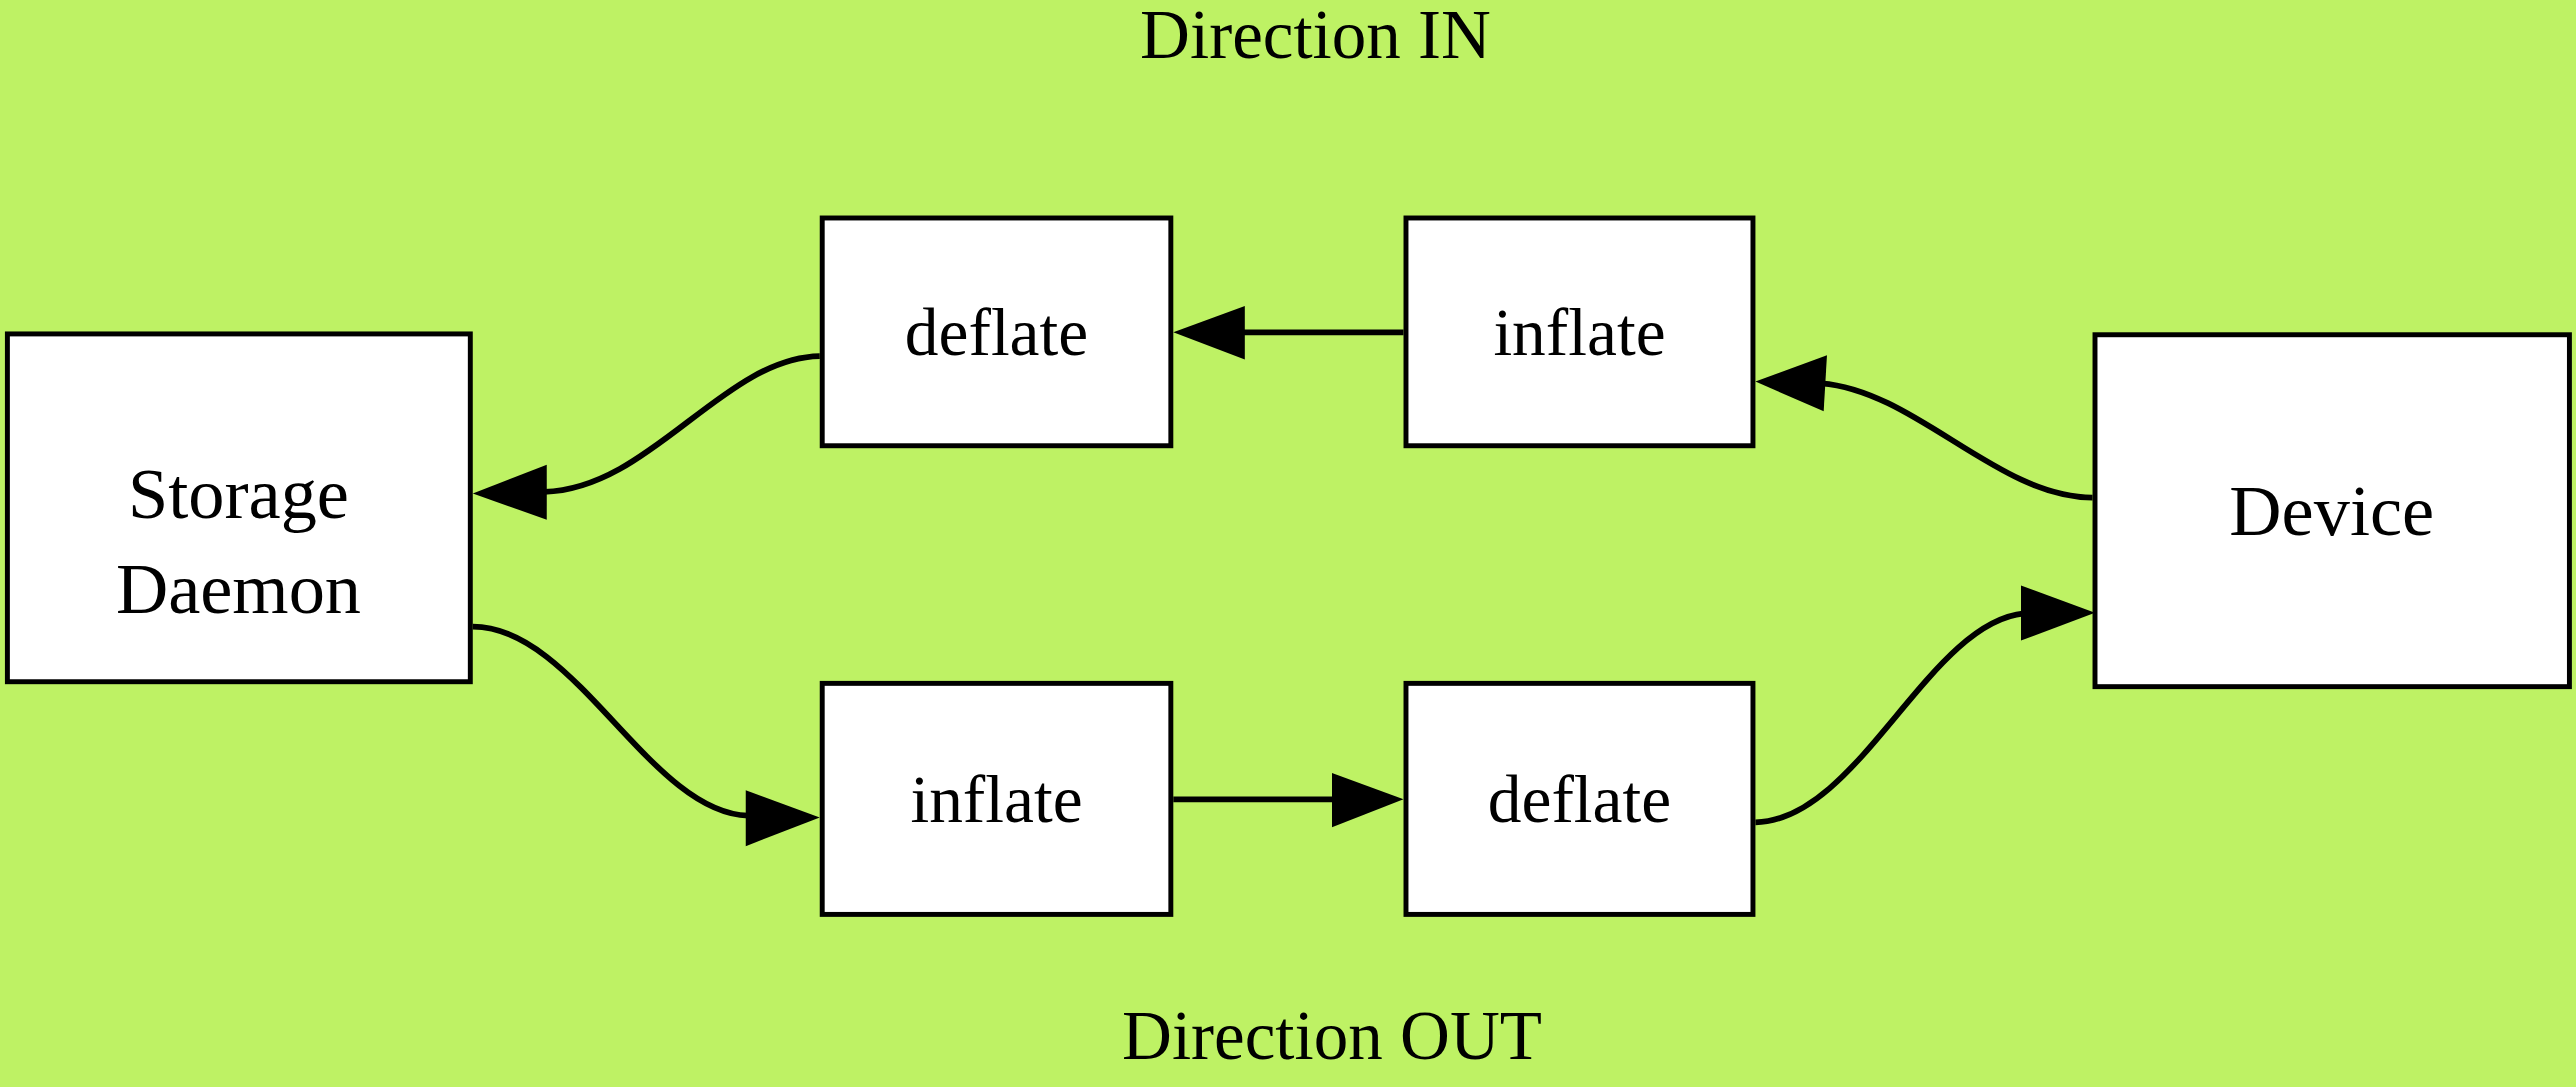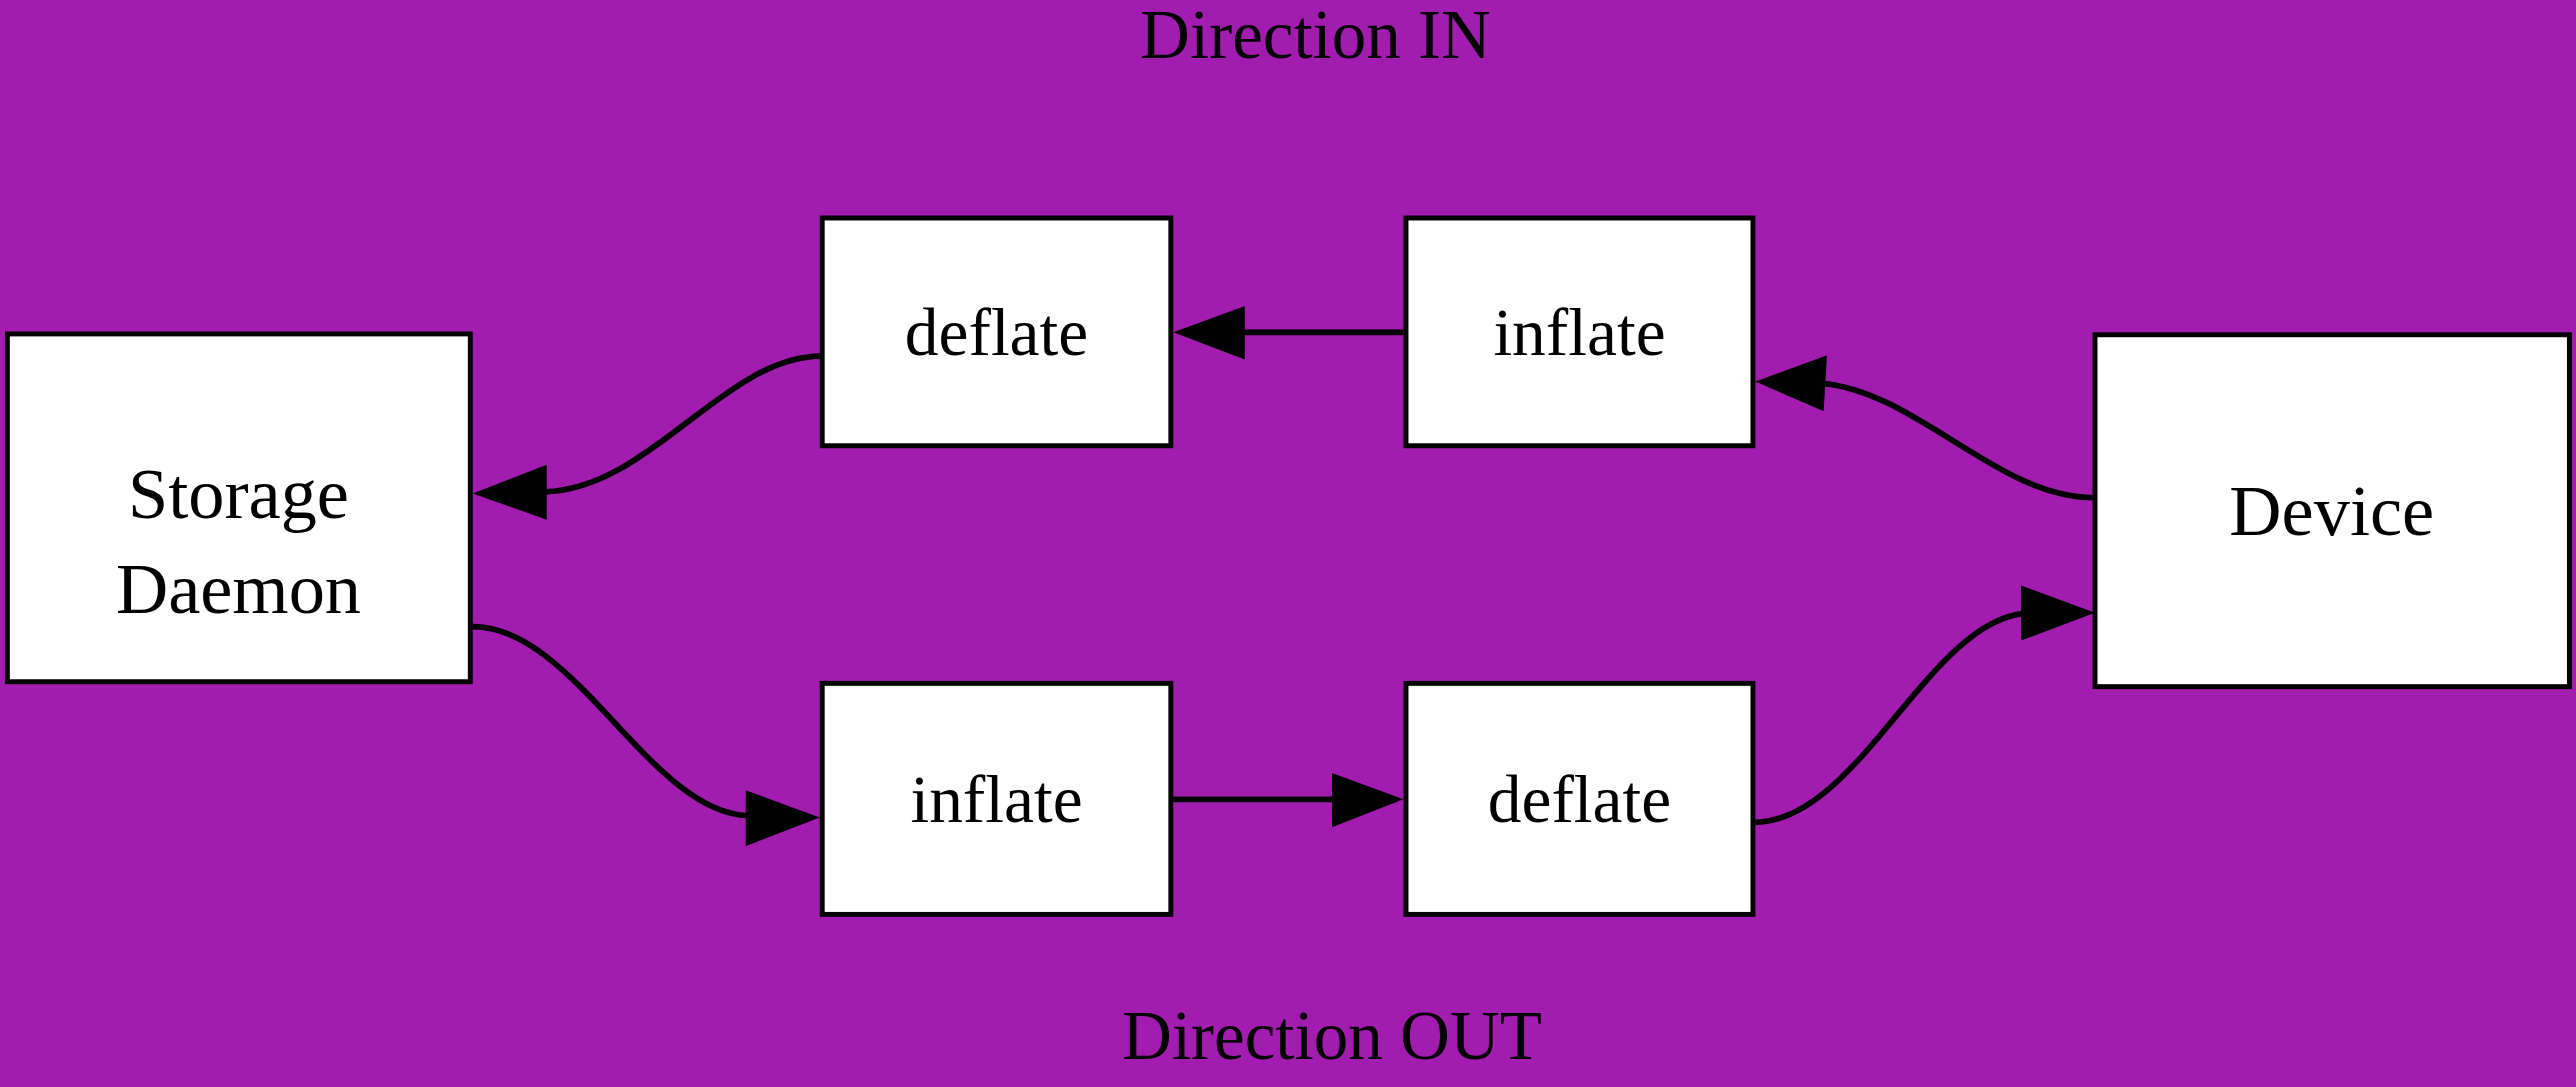--- a/index.html
+++ b/index.html
@@ -8,21 +8,21 @@
     padding: 0;
     background: #ffffff;
   }
   body {
     font-family: "Liberation Serif", "DejaVu Serif", serif;
   }
   #diagram-root {
     position: relative;
     width: 2576px;
     height: 1088px;
-    background: #a21caf;
+    background: #bef264;
     overflow: hidden;
   }
   #diagram-svg {
     display: block;
     width: 2576px;
     height: 1088px;
   }
   .node-box {
     fill: #ffffff;
     stroke: #000000;

